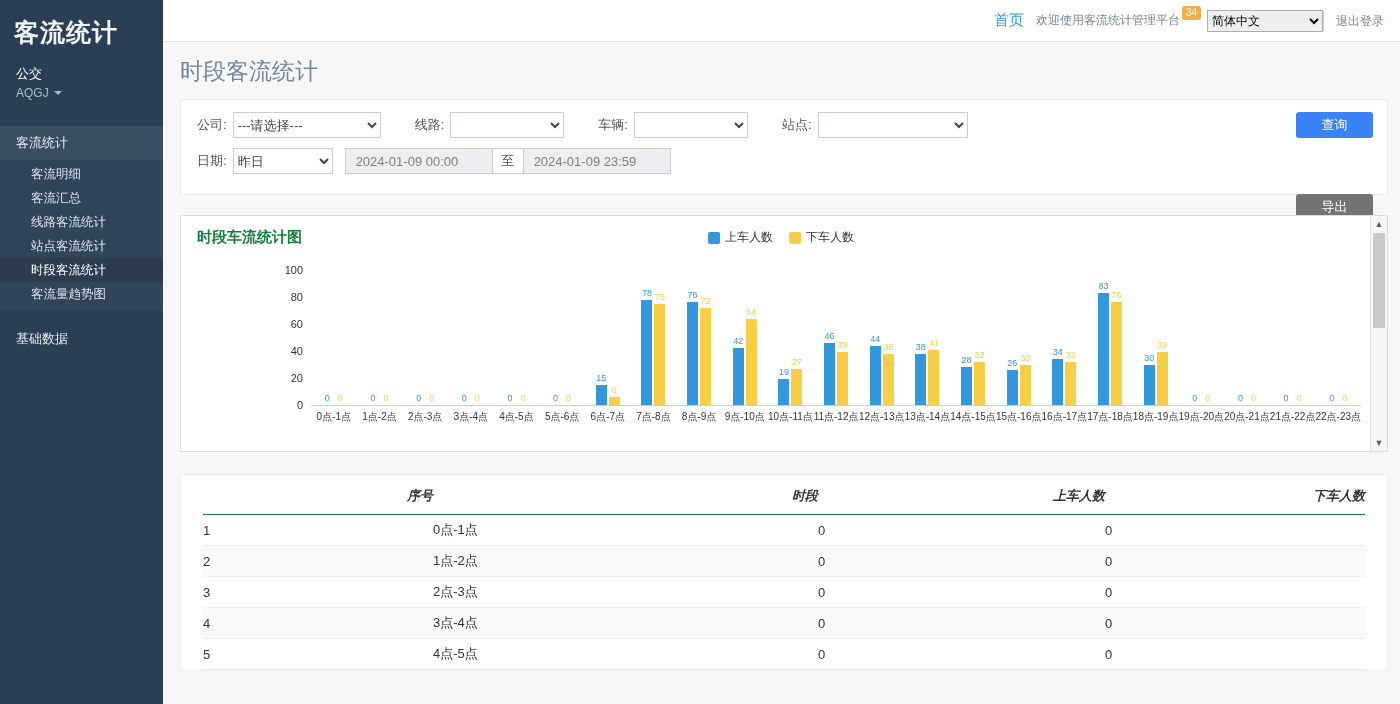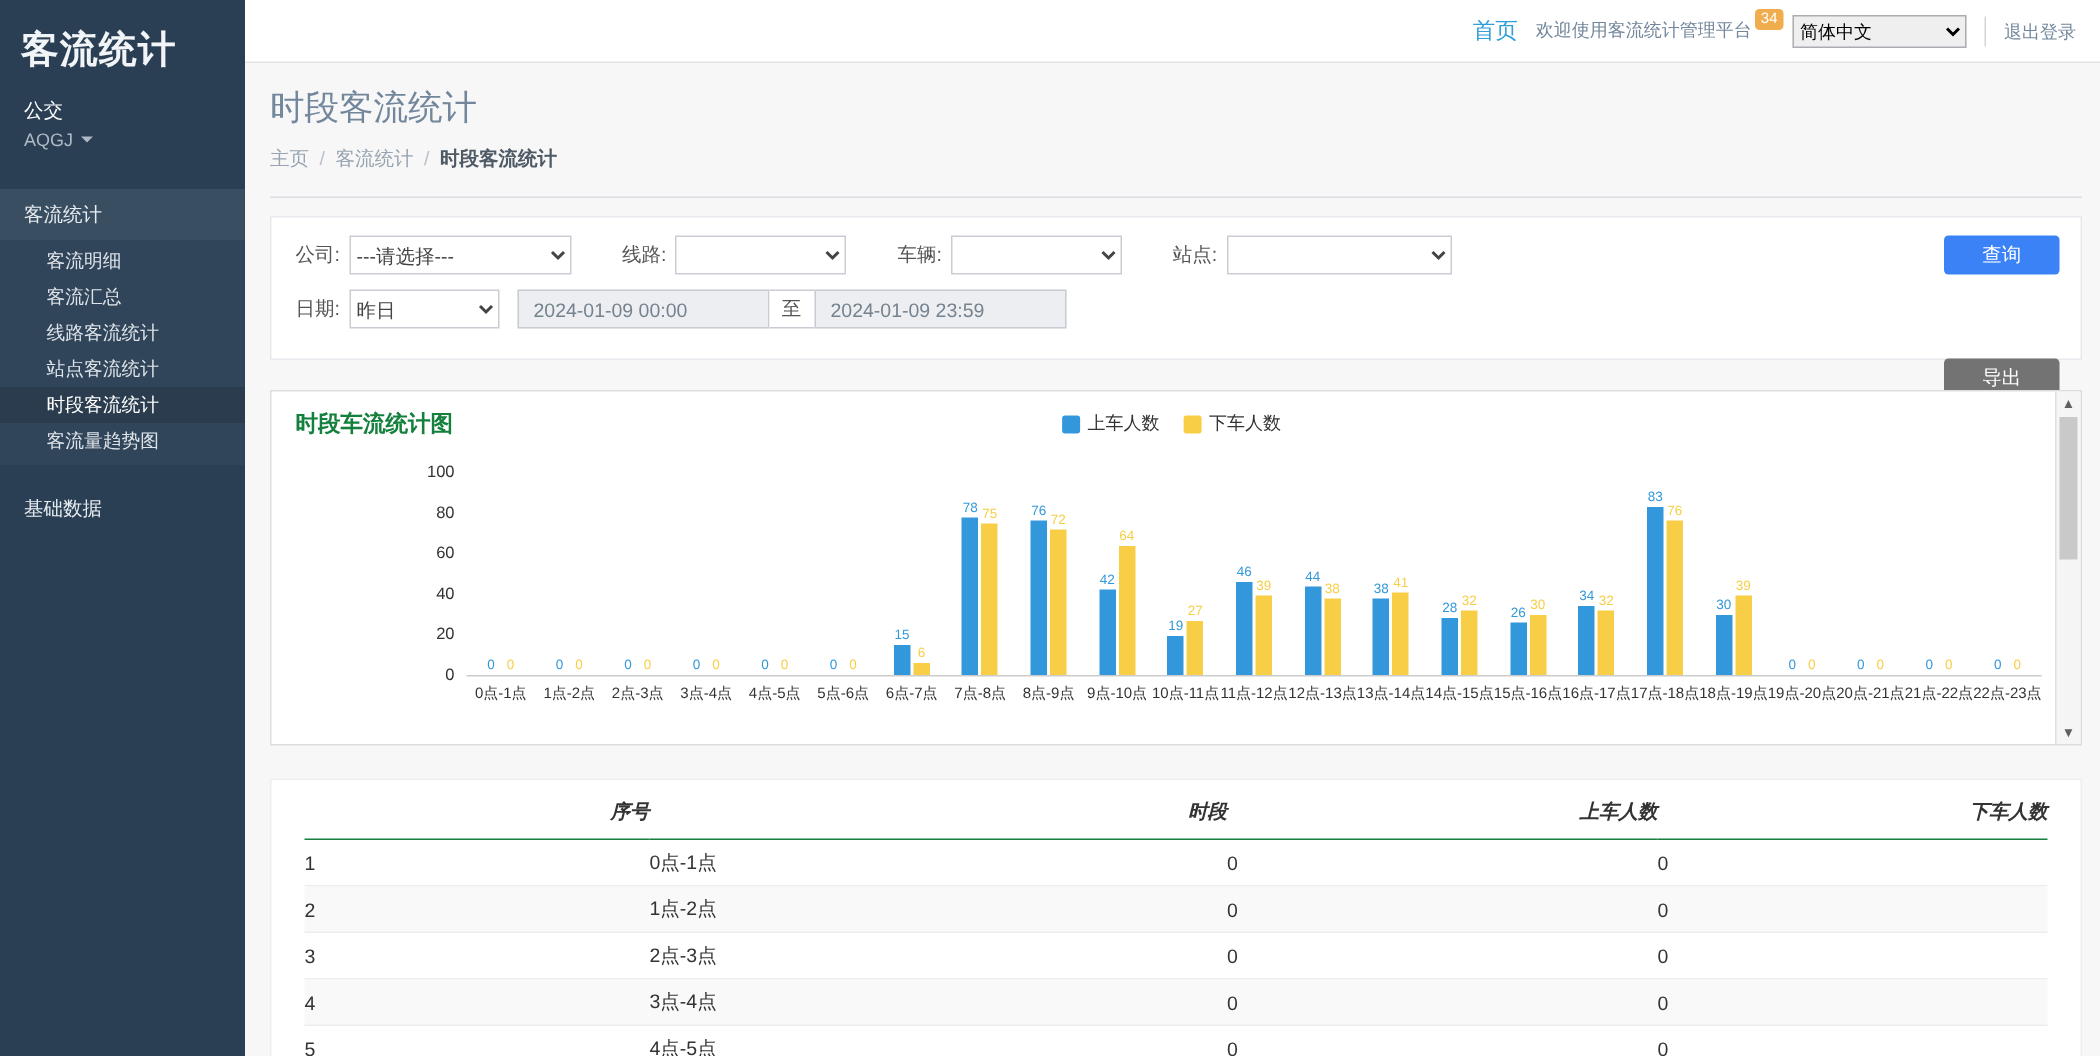--- a/index.html
+++ b/index.html
@@ -17,40 +17,40 @@
   .menu-child { padding:5px 0 5px 31px; color:#DFE4EA; cursor:pointer; font-size:12.5px; line-height:14px; }
   .menu-child.active { color:#FFFFFF; background:rgba(0,0,0,0.12); }
   .menu-root { padding:8px 0 8px 16px; margin-top:12px; color:#E7ECF0; cursor:pointer; }
 
   
   .content { margin-left:163px; height:704px; overflow:hidden; }
   .topbar { height:42px; background:#FFFFFF; border-bottom:1px solid #E3E3E3; display:flex; justify-content:flex-end; align-items:center; padding-right:16px; }
   .home-link { color:#2E9FD9; font-size:15px; cursor:pointer; margin-right:12px; }
   .welcome { color:#73879C; font-size:12px; cursor:default; }
   .badge { display:inline-block; background:#F0AD4E; color:#fff; font-size:10px; line-height:1; padding:2px 4px; border-radius:3px; transform:translateY(-8px); margin:0 6px 0 2px; }
-  .lang-select { height:22px; font-size:12px; margin-right:12px; min-width:116px; border:1px solid #ABADB3; }
+  .lang-select { height:22px; font-size:12px; min-width:116px; border:1px solid #ABADB3; }
   .logout { color:#73879C; font-size:12px; cursor:pointer; border-left:1px solid #D5D5D5; padding-left:12px; height:20px; line-height:20px; }
 
   
   .page-inner { padding:0 12px 0 17px; }
   .page-title { color:#73879C; font-size:23px; font-weight:400; margin-top:14px; }
   .breadcrumb { margin-top:10px; font-size:13px; color:#97A4B1; padding-bottom:16px; border-bottom:1px solid #D9DEE4; }
   .breadcrumb .crumb { color:#97A4B1; cursor:pointer; }
   .breadcrumb .sep { margin:0 7px; color:#B9C2CC; }
   .breadcrumb .current { color:#4E5A65; font-weight:bold; cursor:default; }
 
   
   .filter-card { margin-top:12px; background:#fff; border:1px solid #E6E9ED; padding:12px 16px 10px; position:relative; }
   .filter-row { display:flex; align-items:center; margin-bottom:10px; }
   .filter-row:last-child { margin-bottom:2px; }
   .f-label { font-size:13px; color:#555; margin-right:6px; }
   .f-select { height:26px; font-size:13px; border:1px solid #C9CDD3; background:#fff; color:#444; margin-right:34px; }
   .w-company { width:148px; } .w-line { width:114px; } .w-vehicle { width:114px; } .w-station { width:150px; } .w-date { width:100px; margin-right:12px; }
   .date-group { display:flex; align-items:center; }
-  .f-input { height:26px; width:168px; border:1px solid #C9CDD3; background:#ECEEF1; color:#76838F; font-size:13px; padding-left:10px; }
+  .f-input { height:26px; width:148px; border:1px solid #C9CDD3; background:#ECEEF1; color:#76838F; font-size:13px; padding-left:10px; }
   .to-box { height:26px; min-width:30px; border:1px solid #C9CDD3; border-left:none; border-right:none; background:#fff; color:#555; font-size:13px; display:flex; align-items:center; justify-content:center; padding:0 8px; }
   .btn { position:absolute; right:14px; width:77px; height:26px; border:none; border-radius:3px; color:#fff; font-size:13px; cursor:pointer; font-family:inherit; }
   .btn-query { top:12px; background:#3b82f6; }
   .btn-export { top:46px; background:#737373;margin-top:48px; }
 
   
   .chart-card { margin-top:20px; background:#fff; border:1px solid #DDDDDD; height:237px; position:relative; overflow:hidden; }
   .chart-title { font-size:15px; font-weight:bold; color:#15803d; padding:12px 0 0 16px; }
   .legend { position:absolute; top:13px; left:50%; transform:translateX(-52%); display:flex; gap:16px; align-items:center; }
   .legend-item { display:flex; align-items:center; gap:5px; font-size:12px; color:#333; cursor:pointer; }
@@ -107,23 +107,20 @@
     <span class="welcome">欢迎使用客流统计管理平台</span>
     <span class="badge">34</span>
     <select class="lang-select">
       <option>简体中文</option>
     </select>
     <span class="logout">退出登录</span>
   </div>
 
   <div class="page-inner">
     <div class="page-title">时段客流统计</div>
-    <div class="breadcrumb">
-      <span class="crumb">主页</span><span class="sep">/</span><span class="crumb">客流统计</span><span class="sep">/</span><span class="current">时段客流统计</span>
-    </div>
 
     <div class="filter-card">
       <div class="filter-row">
         <span class="f-label">公司:</span>
         <select class="f-select w-company">
           <option>---请选择---</option>
         </select>
         <span class="f-label">线路:</span>
         <select class="f-select w-line"><option></option></select>
         <span class="f-label">车辆:</span>

